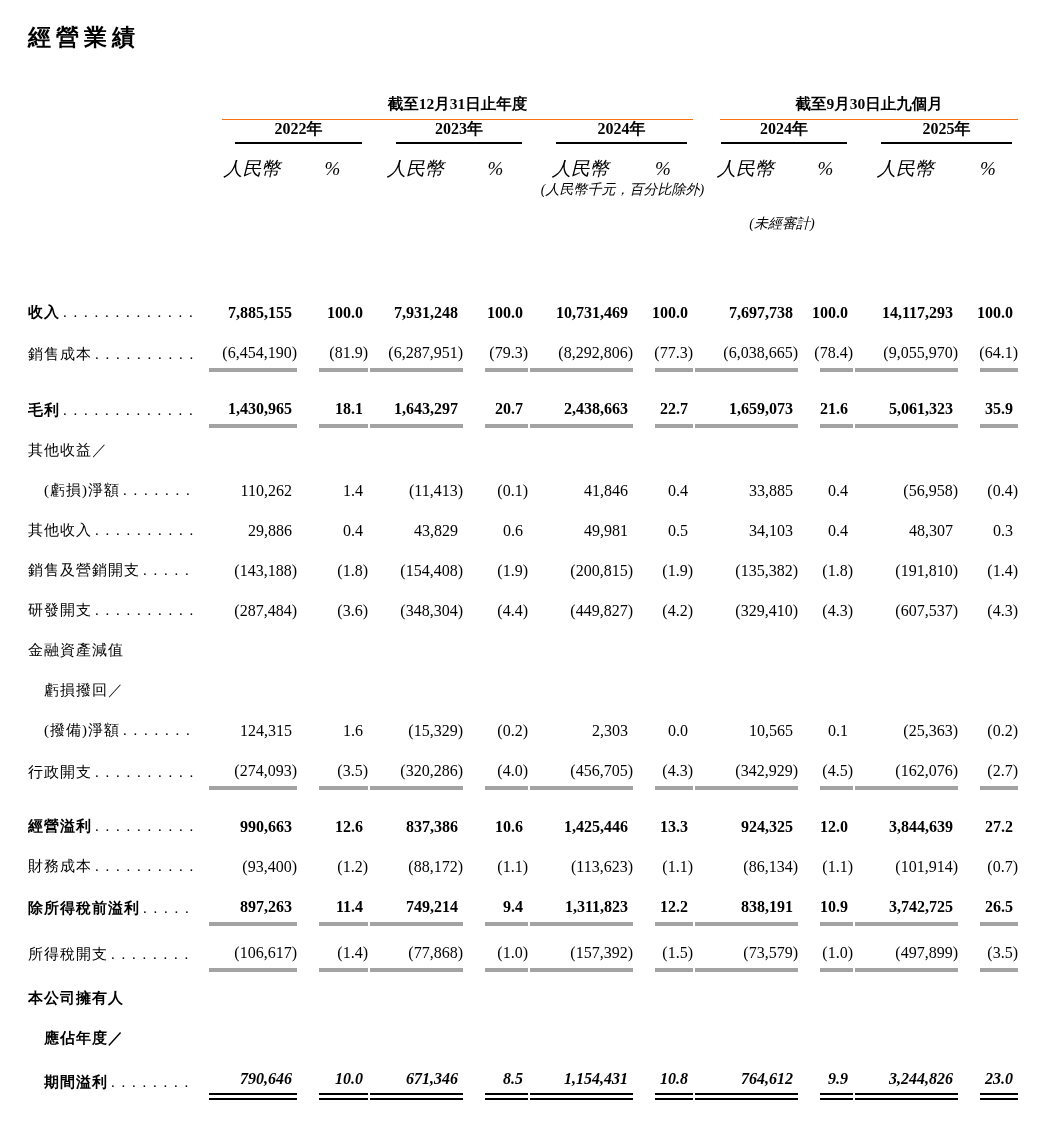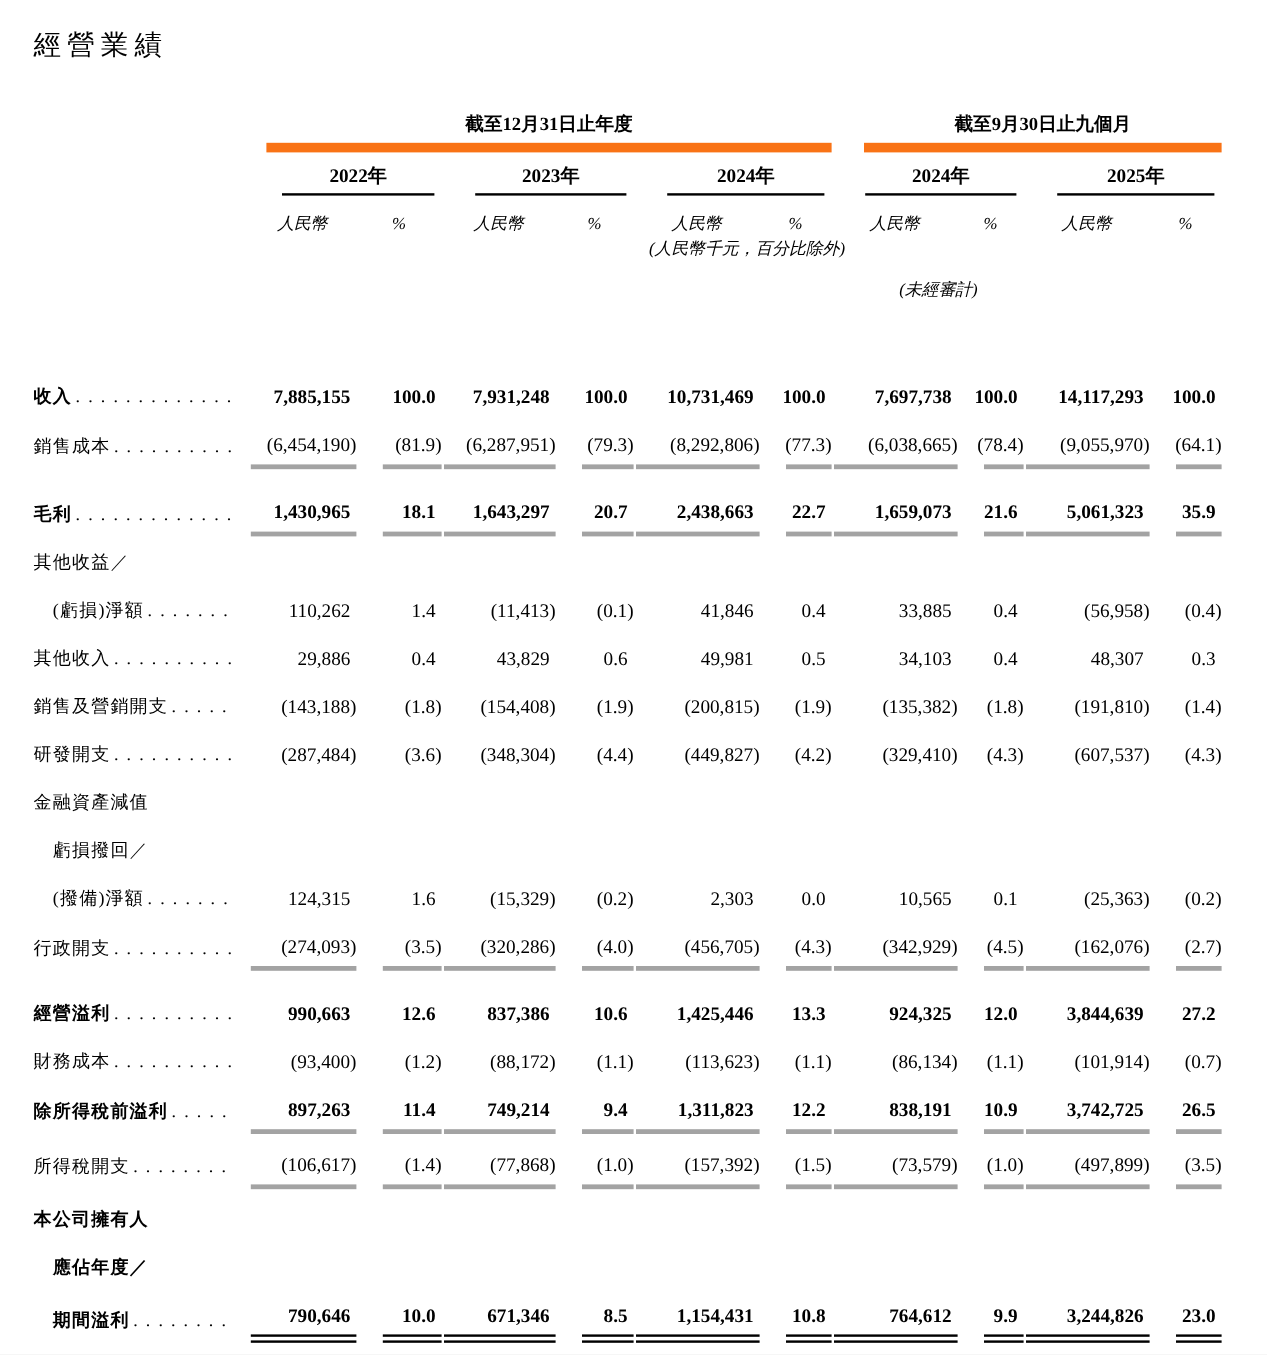--- a/index.html
+++ b/index.html
@@ -5,45 +5,45 @@
   html,body{margin:0;padding:0;background:#e8e8e8;}
   .page{
     position:relative; width:1056px; height:1129px; margin:0 auto;
     background:#ffffff; box-sizing:border-box;
     padding:22px 38px 0 28px; overflow:hidden;
     font-family:"Liberation Serif","DejaVu Serif",serif;
     color:#000;
   }
   h1.title{
     margin:0; font-family:"Liberation Sans","DejaVu Sans",sans-serif;
-    font-size:23px; font-weight:400; letter-spacing:5px; line-height:30px;
+    font-size:23px; font-weight:700; letter-spacing:5px; line-height:30px;
   }
   
   .cols{
     display:grid;
     grid-template-columns:179px 90px 71px 95px 65px 105px 60px 105px 55px 105px 60px;
     align-items:end;
   }
   
   .thead{margin-top:43px;}
   .hrow{min-height:0;}
   .group{
     text-align:center; font-weight:700; font-size:15.5px; line-height:17px;
-    padding-bottom:7px; border-bottom:8px solid #f97316; white-space:nowrap;
+    padding-bottom:7px; border-bottom:1px solid #f97316; white-space:nowrap;
   }
   .g1{grid-column:2/8; margin-left:15px;}
   .g2{grid-column:8/12; margin-left:27px;}
-  .yrow{margin-top:12px;}
+  .yrow{margin-top:0;}
   .ycell{
     text-align:center; font-weight:700; font-size:16px; line-height:17px;
     padding-bottom:5px; border-bottom:2px solid #000; white-space:nowrap;
     margin-left:28px; margin-right:6px;
   }
   .urow{margin-top:16px;}
-  .ucell{font-style:italic; font-size:14px; line-height:18px; white-space:nowrap;}
+  .ucell{font-style:italic; font-size:19px; line-height:18px; white-space:nowrap;}
   .ucell.cur{text-align:center;}
   .ucell.pct{text-align:center;}
   .nrow1{margin-top:4px;}
   .nrow2{margin-top:18px;}
   .note{
     font-style:italic; font-size:14px; line-height:16px; text-align:center; white-space:nowrap;
   }
   .unit-note{grid-column:6/8; transform:translateX(12px);}
   .unaud-note{grid-column:8/10; transform:translateX(9px);}
   
@@ -70,21 +70,21 @@
     display:flex; justify-content:flex-end; align-items:baseline;
     padding-bottom:5px; border-bottom:2px solid transparent;
     white-space:nowrap; overflow:visible;
   }
   .v .num{font-size:16px; line-height:21px;}
   .trow.bold .v .num{font-weight:700;}
   .v.rmb{margin-left:2px;}
   .v.pct{margin-left:22px;}
   .v.pos{padding-right:5px;}
   .trow.ru-single .v{border-bottom:4px solid #a3a3a3;}
-  .trow.ru-double .v{border-bottom:7px double #000; padding-bottom:4px;}
+  .trow.ru-double .v{border-bottom:7px double #000; padding-bottom:4px;font-style:italic;}
 </style>
 </head>
 <body>
 
 <div class="page">
   <h1 class="title">經營業績</h1>
 
   <div class="thead">
     <div class="hrow cols">
       <div class="group g1">截至12月31日止年度</div>

